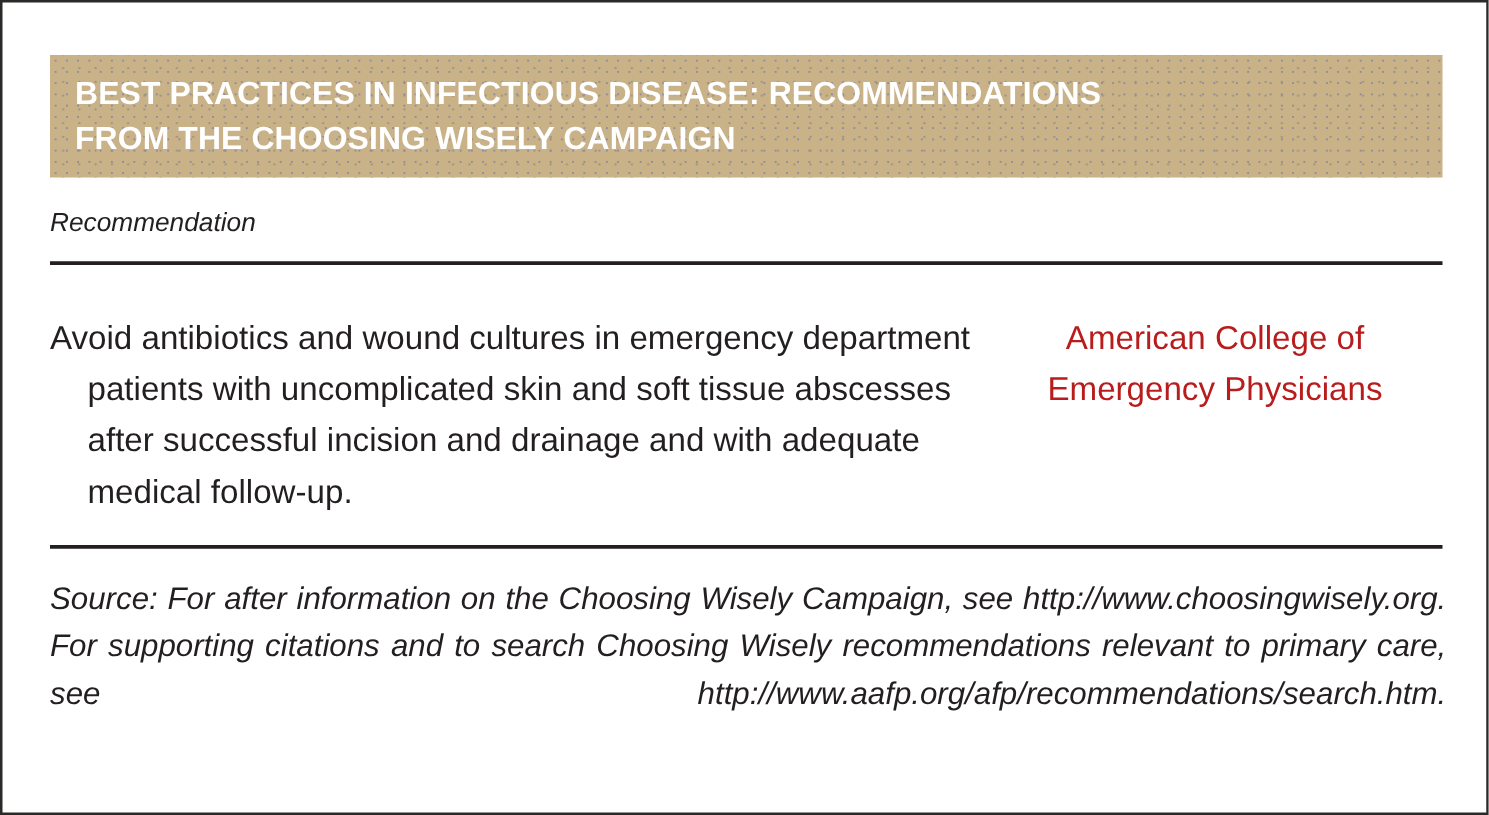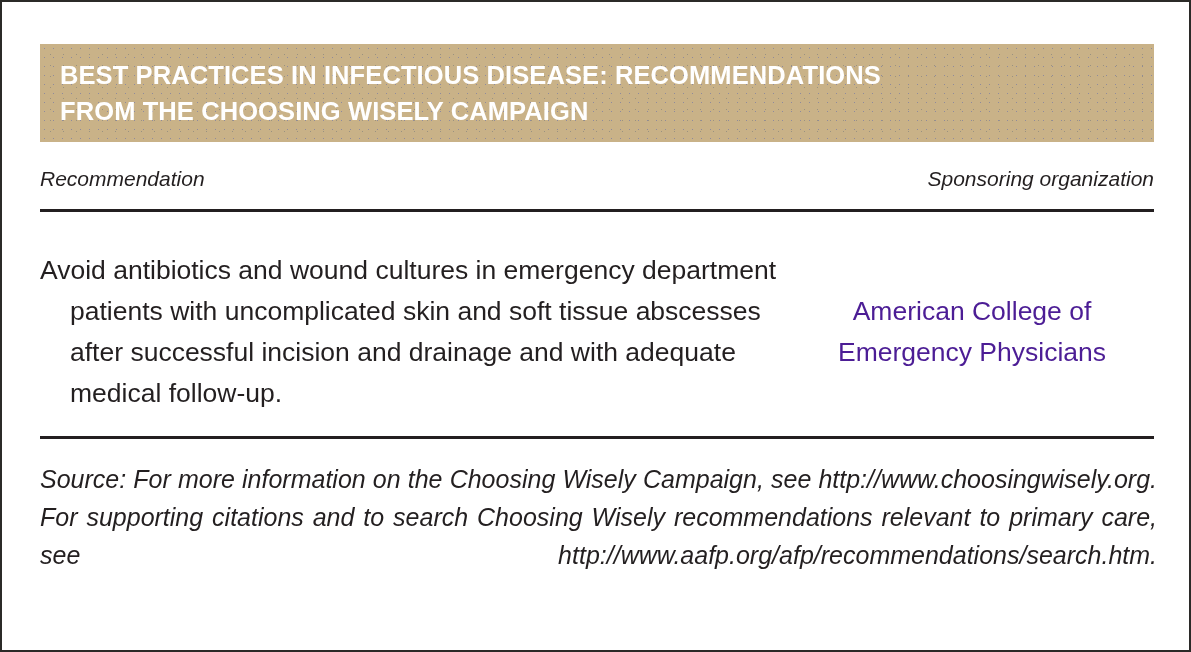--- a/index.html
+++ b/index.html
@@ -75,38 +75,38 @@
   .rule-head   { top: 207px; height: 3px; }
   .rule-source { top: 434px; height: 3px; }
 
   
   .row {
     position: absolute;
     left: 38px;
     top: 248px;
     width: 1114px;
     display: flex;
-    align-items: center;
+    align-items: flex-start;
     gap: 16px;
   }
   .cell-recommendation {
     width: 740px;
     flex: 0 0 740px;
     font-size: 26.5px;
     line-height: 41px;
     color: #231f20;
     padding-left: 30px;
     text-indent: -30px;
     box-sizing: border-box;
   }
   .cell-organization {
     flex: 1 1 auto;
     font-size: 26.5px;
     line-height: 41px;
-    color: #4c1d95;
+    color: #b91c1c;
     text-align: center;
     padding-right: 6px;
     box-sizing: border-box;
   }
 
   
   .source {
     position: absolute;
     left: 38px;
     top: 458px;
@@ -130,27 +130,26 @@
 
 <div id="page">
 
   <div class="title-band">
     <div class="title-text">BEST PRACTICES IN INFECTIOUS DISEASE: RECOMMENDATIONS
 FROM THE CHOOSING WISELY CAMPAIGN</div>
   </div>
 
   <div class="col-headers">
     <div class="col-head left">Recommendation</div>
-    <div class="col-head right">Sponsoring organization</div>
   </div>
 
   <div class="rule rule-head"></div>
 
   <div class="row">
     <div class="cell-recommendation">Avoid antibiotics and wound cultures in emergency department patients with uncomplicated skin and soft tissue abscesses after successful incision and drainage and with adequate medical follow-up.</div>
     <div class="cell-organization">American College of Emergency Physicians</div>
   </div>
 
   <div class="rule rule-source"></div>
 
-  <div class="source">Source: For more information on the Choosing Wisely Campaign, see http://www.choosingwisely.org. For supporting citations and to search Choosing Wisely recommendations relevant to primary care, see http://www.aafp.org/afp/recommendations/search.htm.</div>
+  <div class="source">Source: For after information on the Choosing Wisely Campaign, see http://www.choosingwisely.org. For supporting citations and to search Choosing Wisely recommendations relevant to primary care, see http://www.aafp.org/afp/recommendations/search.htm.</div>
 
 </div>
 
 </body></html>

